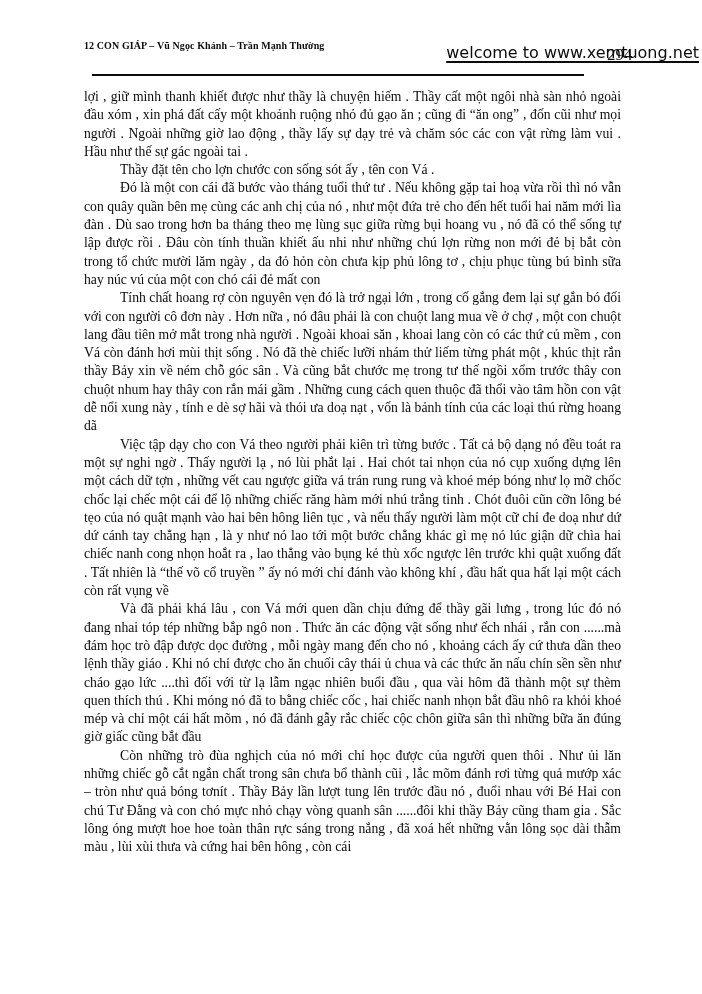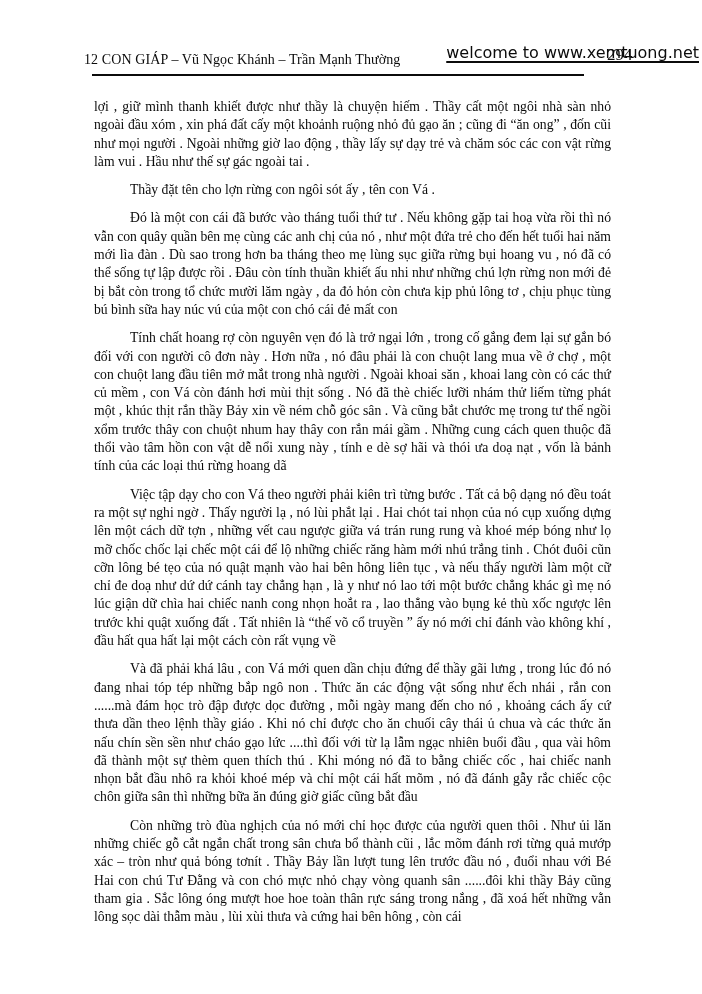--- a/index.html
+++ b/index.html
@@ -9,23 +9,23 @@
     height: 994px;
     margin: 0 auto;
     background: #ffffff;
     overflow: hidden;
     font-family: "Liberation Serif", serif;
     color: #0b0b0b;
   }
   .header-title {
     position: absolute;
     left: 84px;
-    top: 52px;
-    font-size: 14px;
-    font-weight: normal;
+    top: 40px;
+    font-size: 10px;
+    font-weight: bold;
     letter-spacing: 0.1px;
     white-space: nowrap;
   }
   .header-link {
     position: absolute;
     right: 3px;
     top: 43px;
     font-family: "DejaVu Sans", sans-serif;
     font-size: 16px;
     color: #0b0b0b;
@@ -55,42 +55,42 @@
   .body-text {
     position: absolute;
     left: 84px;
     top: 88px;
     width: 537px;
     font-size: 13.7px;
     line-height: 18.3px;
     text-align: justify;
   }
   .body-text p {
-    margin: 10px;
+    margin: 0;
     padding: 0;
     text-indent: 36px;
   }
   .body-text p.no-indent { text-indent: 0; }
 </style>
 </head>
 <body>
 
 <div class="page">
 
   <div class="header-title">12 CON GIÁP – Vũ Ngọc Khánh – Trần Mạnh Thường</div>
 
   <div class="header-link">welcome to www.xemtuong.net</div>
 
   <div class="page-number">294</div>
 
   <div class="header-divider"></div>
 
   <div class="body-text">
     <p class="no-indent">lợi , giữ mình thanh khiết được  như thầy là chuyện hiếm . Thầy cất một ngôi nhà sàn nhỏ ngoài đầu xóm , xin phá đất cấy một khoảnh ruộng nhỏ đủ gạo ăn ; cũng đi “ăn ong” , đốn cũi như mọi người . Ngoài những giờ lao động , thầy lấy sự dạy trẻ và chăm sóc các con vật rừng làm vui . Hầu như thế sự gác ngoài tai .</p>
-    <p>Thầy đặt tên cho lợn rừng con ngôi sót ấy , tên con Vá .</p>
+    <p>Thầy đặt tên cho lợn chước con sống sót ấy , tên con Vá .</p>
     <p>Đó là một con cái đã bước vào tháng tuổi thứ tư . Nếu không gặp tai hoạ vừa rồi thì nó vẫn con quây quần bên mẹ cùng các anh chị của nó , như một đứa trẻ cho đến hết tuổi hai năm mới lìa đàn . Dù sao trong hơn ba tháng theo mẹ lùng sục giữa rừng bụi hoang vu , nó đã có thể sống tự lập được rồi . Đâu còn tính thuần khiết ấu nhi như những chú lợn rừng non mới đẻ bị bắt còn trong tổ chức mười lăm ngày , da đỏ hỏn còn chưa kịp phủ lông tơ , chịu phục tùng bú bình sữa hay núc vú của một con chó cái đẻ mất con</p>
     <p>Tính chất hoang rợ còn nguyên vẹn đó là trở ngại lớn , trong cố gắng đem lại sự gắn bó đối với con người cô đơn này . Hơn nữa , nó đâu phải là con chuột lang mua về ở chợ , một con chuột lang đầu tiên mở mắt trong nhà người . Ngoài khoai săn , khoai lang còn có các thứ củ mềm , con Vá còn đánh hơi mùi thịt sống . Nó đã thè chiếc lưỡi nhám thử liếm từng phát một , khúc thịt rắn thầy Bảy xin về ném chỗ góc sân . Và cũng bắt chước mẹ trong tư thế ngồi xổm trước thây con chuột nhum hay  thây con rắn mái gầm . Những cung cách quen thuộc đã thổi vào tâm hồn con vật dễ nổi xung này , tính e dè sợ hãi và thói ưa doạ nạt , vốn là bảnh tính của các loại thú rừng hoang dã</p>
     <p>Việc tập dạy cho con Vá theo người phải kiên  trì từng bước . Tất cả bộ dạng nó đều toát ra một sự nghi ngờ . Thấy người lạ , nó lùi phắt lại . Hai chót tai nhọn của nó cụp xuống dựng lên một cách dữ tợn , những vết cau ngược giữa vá trán rung rung và khoé mép bóng như lọ mỡ chốc chốc lại chếc một cái để lộ những chiếc răng hàm mới nhú trắng tinh . Chót đuôi cũn cỡn lông bé  tẹo của nó quật mạnh vào hai bên hông liên tục , và nếu thấy người làm một cữ chỉ đe doạ như dứ dứ cánh tay chẳng hạn , là y như nó lao tới một bước chẳng khác gì mẹ nó lúc giận dữ chìa hai chiếc nanh cong nhọn hoắt ra , lao thẳng vào bụng kẻ thù xốc ngược lên trước khi quật xuống đất . Tất nhiên là “thế võ cổ truyền ” ấy nó mới chỉ đánh vào không khí , đầu hất qua hất lại một cách còn  rất vụng về</p>
     <p>Và  đã phải khá lâu , con Vá mới quen dần chịu đứng để thầy gãi lưng , trong lúc đó nó đang nhai tóp tép những bắp ngô non . Thức ăn các động vật sống như ếch nhái , rắn con ......mà đám học trò đập được dọc đường , mỗi ngày mang đến cho nó , khoảng cách ấy cứ thưa dần theo lệnh thầy giáo . Khi nó chỉ được cho ăn chuối cây thái ủ chua và các thức ăn nấu chín sền sền như cháo gạo lức ....thì đối với từ lạ lẫm ngạc nhiên buổi đầu , qua vài hôm đã thành một sự thèm quen thích thú . Khi móng nó đã to bằng chiếc cốc , hai chiếc nanh nhọn bắt đầu nhô ra khỏi khoé mép và chỉ một cái hất mõm , nó đã đánh gẫy rắc chiếc cộc chôn giữa sân thì những bữa ăn đúng giờ giấc cũng bắt đầu</p>
     <p>Còn những trò đùa nghịch của nó mới chỉ học được của người quen thôi . Như ủi lăn những chiếc gỗ cắt ngắn chất trong sân chưa bổ thành cũi , lắc mõm đánh rơi từng quả mướp xác – tròn như quả bóng tơnít . Thầy Bảy lần lượt tung lên trước đầu nó  , đuổi nhau với Bé Hai con chú Tư Đằng và con chó mực nhỏ chạy vòng quanh sân ......đôi khi thầy Bảy cũng tham gia . Sắc lông óng mượt hoe hoe toàn thân rực sáng trong nắng , đã xoá hết những vằn lông sọc dài thẫm màu , lùi xùi thưa và cứng hai bên hông , còn cái</p>
   </div>
 
 </div>
 
 </body></html>

